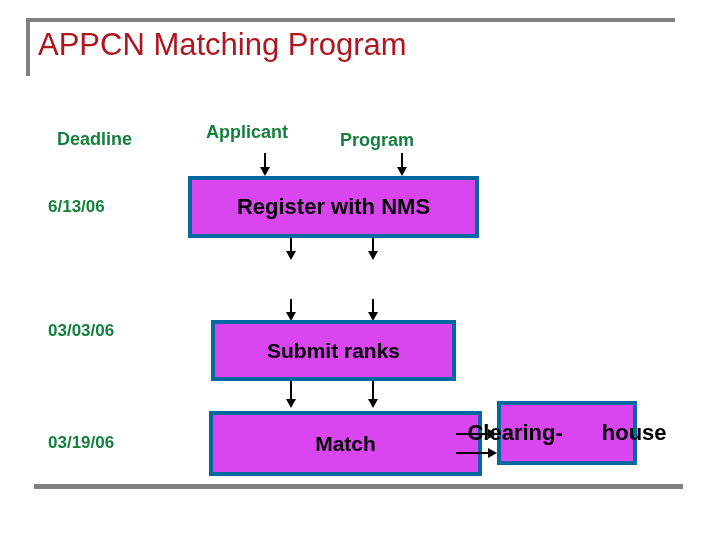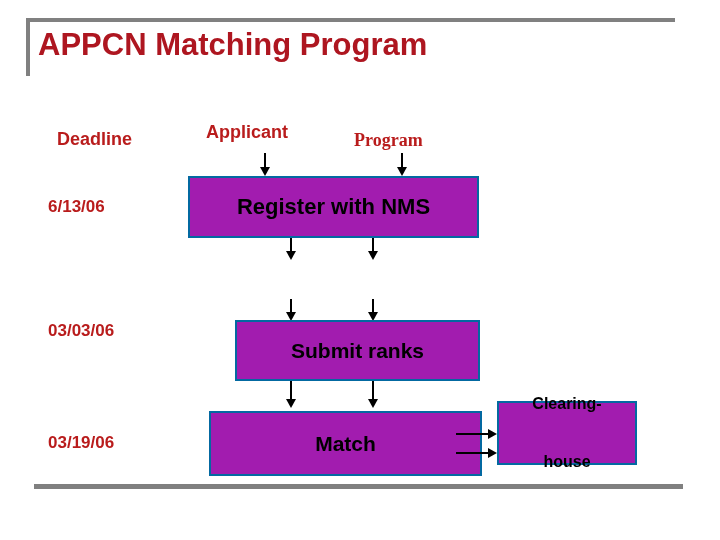--- a/index.html
+++ b/index.html
@@ -41,45 +41,45 @@
     height: 5px;
     background: #808080;
   }
 
   
   .slide-title {
     position: absolute;
     left: 38px;
     top: 25px;
     font-size: 31px;
-    font-weight: bold;
+    font-weight: normal;
     color: #AE1620;
     letter-spacing: 0px;
     white-space: nowrap;
     line-height: 40px;
   }
 
   
   .dtext {
     position: absolute;
-    color: #b91c1c;
+    color: #15803d;
     font-weight: bold;
     white-space: nowrap;
     line-height: 1.05;
   }
 
   .col-head { font-size: 18px; }
   .date-label { font-size: 17px; }
 
   
   .box {
     position: absolute;
     box-sizing: border-box;
-    border: 2px solid #0369a1;
-    background: #a21caf;
+    border: 4px solid #0369a1;
+    background: #d946ef;
     display: flex;
     align-items: center;
     justify-content: center;
     color: #000000;
     font-weight: bold;
     text-align: center;
   }
   .box.thin { border-width: 2px; }
 
   
@@ -116,21 +116,21 @@
 <div id="slide">
 
   <div class="rule-top"></div>
   <div class="rule-left"></div>
   <div class="rule-bottom"></div>
 
   <div class="slide-title">APPCN Matching Program</div>
 
   <div class="dtext col-head" style="left:57px; top:130px;">Deadline</div>
   <div class="dtext col-head" style="left:206px; top:123px;">Applicant</div>
-  <div class="dtext col-head" style="left:354px; top:131px;font-family:Liberation Serif, serif;">Program</div>
+  <div class="dtext col-head" style="left:340px; top:131px;">Program</div>
 
   <div class="dtext date-label" style="left:48px; top:198px;">6/13/06</div>
   <div class="dtext date-label" style="left:48px; top:322px;">03/03/06</div>
   <div class="dtext date-label" style="left:48px; top:434px;">03/19/06</div>
 
   <div class="vline" style="left:264px; top:153px; height:20px;"></div>
   <div class="arrow-down" style="left:260px; top:167px;"></div>
 
   <div class="vline" style="left:401px; top:153px; height:20px;"></div>
   <div class="arrow-down" style="left:397px; top:167px;"></div>
@@ -143,34 +143,34 @@
   <div class="vline" style="left:372px; top:238px; height:18px;"></div>
   <div class="arrow-down" style="left:368px; top:251px;"></div>
 
 
   <div class="vline" style="left:290px; top:299px; height:18px;"></div>
   <div class="arrow-down" style="left:286px; top:312px;"></div>
 
   <div class="vline" style="left:372px; top:299px; height:18px;"></div>
   <div class="arrow-down" style="left:368px; top:312px;"></div>
 
-  <div class="box" style="left:211px; top:320px; width:245px; height:61px; font-size:21px;margin-left:24px;">Submit ranks</div>
+  <div class="box" style="left:211px; top:320px; width:245px; height:61px; font-size:21px;">Submit ranks</div>
 
   <div class="vline" style="left:290px; top:381px; height:22px;"></div>
   <div class="arrow-down" style="left:286px; top:399px;"></div>
 
   <div class="vline" style="left:372px; top:381px; height:22px;"></div>
   <div class="arrow-down" style="left:368px; top:399px;"></div>
 
   <div class="box" style="left:209px; top:411px; width:273px; height:65px; font-size:21px;">Match</div>
 
   <div class="hline" style="left:456px; top:433px; width:34px;"></div>
   <div class="arrow-right" style="left:488px; top:429px;"></div>
 
   <div class="hline" style="left:456px; top:452px; width:34px;"></div>
   <div class="arrow-right" style="left:488px; top:448px;"></div>
 
-  <div class="box" style="left:497px; top:401px; width:140px; height:64px; font-size:16px; flex-direction:column; line-height:1.15;gap:39px;">
+  <div class="box" style="left:497px; top:401px; width:140px; height:64px; font-size:22px; flex-direction:row; line-height:1.15;gap:39px;">
     <span>Clearing-</span>
     <span>house</span>
   </div>
 
 </div>
 
 </body></html>

